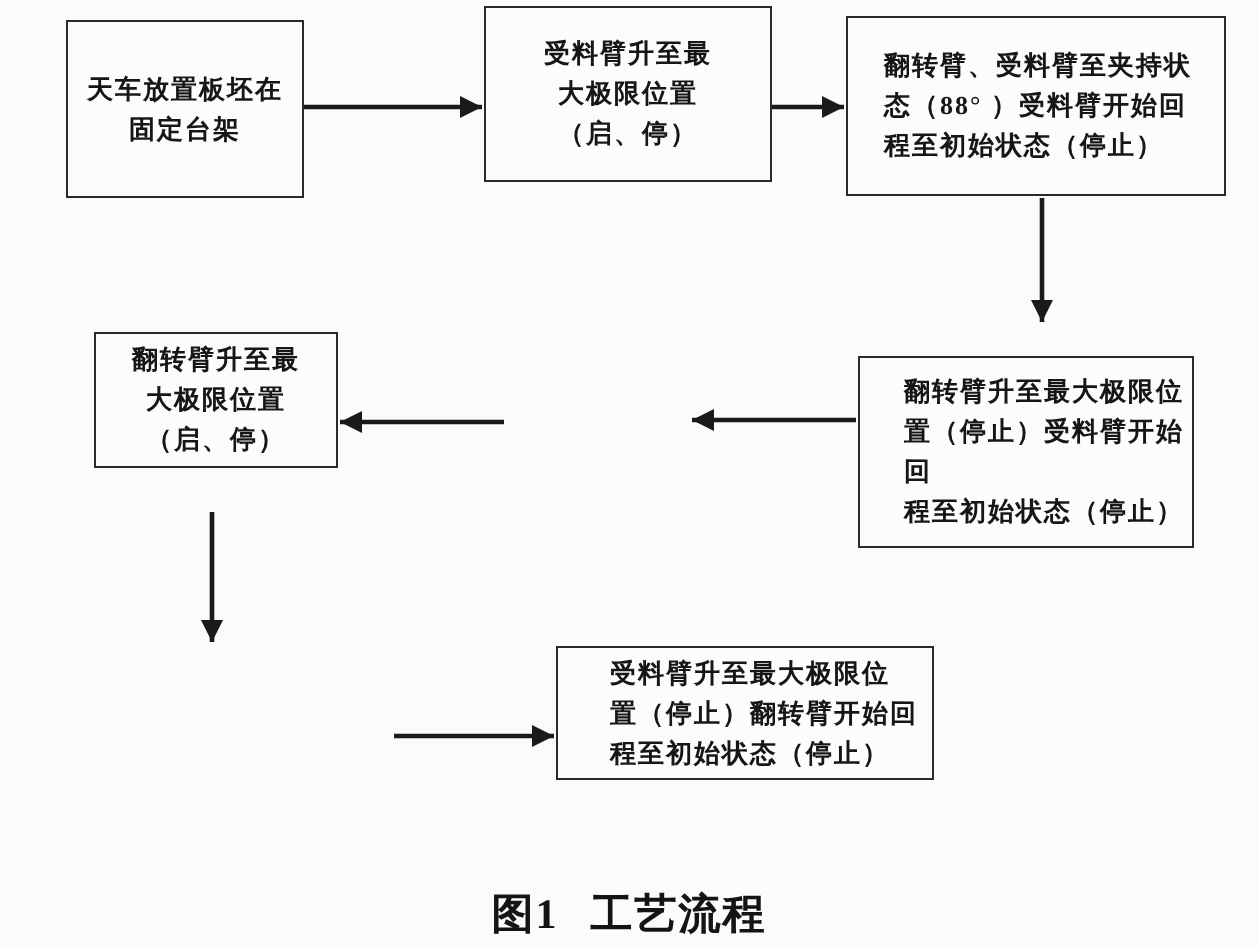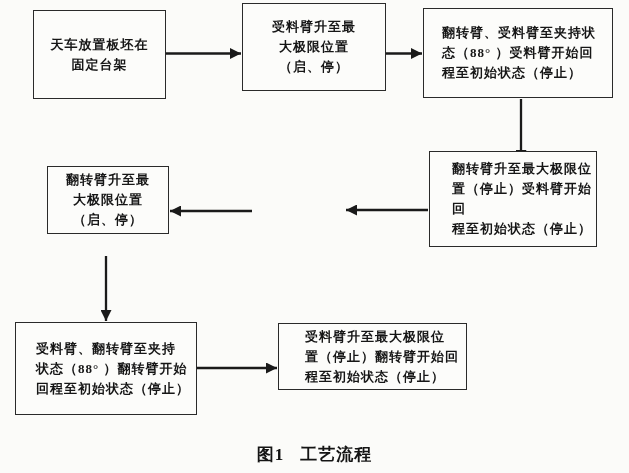--- a/index.html
+++ b/index.html
@@ -29,21 +29,21 @@
     letter-spacing:1px;
     font-weight:600;
     text-align:center;
   }
   .node.wide{justify-content:flex-start;}
   .node.wide .node-text{text-align:left;}
   .caption{
     position:absolute;
     left:0;right:0;top:443px;
     text-align:center;
-    font-size:17px;
+    font-size:21px;
     font-weight:700;
     letter-spacing:1px;
     color:#141414;
   }
   .caption .cap-title{margin-left:16px;}
 </style>
 </head>
 <body>
 
 <div class="page">
@@ -56,55 +56,50 @@
     </defs>
     <path d="M152 53.5 L241 53.5" marker-end="url(#ah)"></path>
     <path d="M362 53.5 L422 53.5" marker-end="url(#ah)"></path>
     <path d="M521 99 L521 161" marker-end="url(#ah)"></path>
     <path d="M428 210 L346 210" marker-end="url(#ah)"></path>
     <path d="M252 211 L170 211" marker-end="url(#ah)"></path>
     <path d="M106 256 L106 321" marker-end="url(#ah)"></path>
     <path d="M197 368 L277 368" marker-end="url(#ah)"></path>
   </svg>
 
-  <div class="node" style="left:33px;top:10px;width:133px;height:89px">
+  <div class="node" style="left:33px;top:10px;width:119px;height:89px">
     <div class="node-text">天车放置板坯在
 固定台架</div>
   </div>
 
   <div class="node" style="left:242px;top:3px;width:144px;height:88px">
     <div class="node-text">受料臂升至最
 大极限位置
 （启、停）</div>
   </div>
 
   <div class="node wide" style="left:423px;top:8px;width:190px;height:90px;padding-left:18px">
     <div class="node-text">翻转臂、受料臂至夹持状
 态（88° ）受料臂开始回
 程至初始状态（停止）</div>
   </div>
 
-  <div class="node wide" style="left:429px;top:151px;width:168px;height:96px;padding-left:22px">
+  <div class="node wide" style="left:429px;top:178px;width:168px;height:96px;padding-left:22px">
     <div class="node-text">翻转臂升至最大极限位
 置（停止）受料臂开始回
 程至初始状态（停止）</div>
   </div>
 
 
   <div class="node" style="left:47px;top:166px;width:122px;height:68px">
     <div class="node-text">翻转臂升至最
 大极限位置
 （启、停）</div>
   </div>
 
-  <div class="node wide" style="left:15px;top:322px;width:182px;height:93px;padding-left:20px">
-    <div class="node-text">受料臂、翻转臂至夹持
-状态（88° ）翻转臂开始
-回程至初始状态（停止）</div>
-  </div>
 
   <div class="node wide" style="left:278px;top:323px;width:189px;height:67px;padding-left:26px">
     <div class="node-text">受料臂升至最大极限位
 置（停止）翻转臂开始回
 程至初始状态（停止）</div>
   </div>
 
   <div class="caption">
     <span>图1</span><span class="cap-title">工艺流程</span>
   </div>

